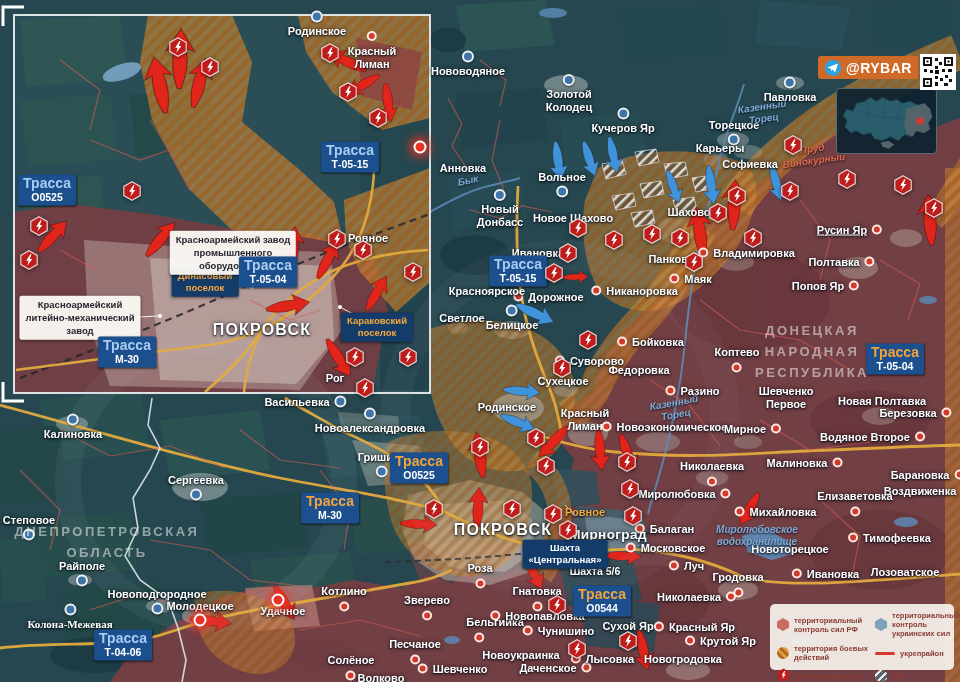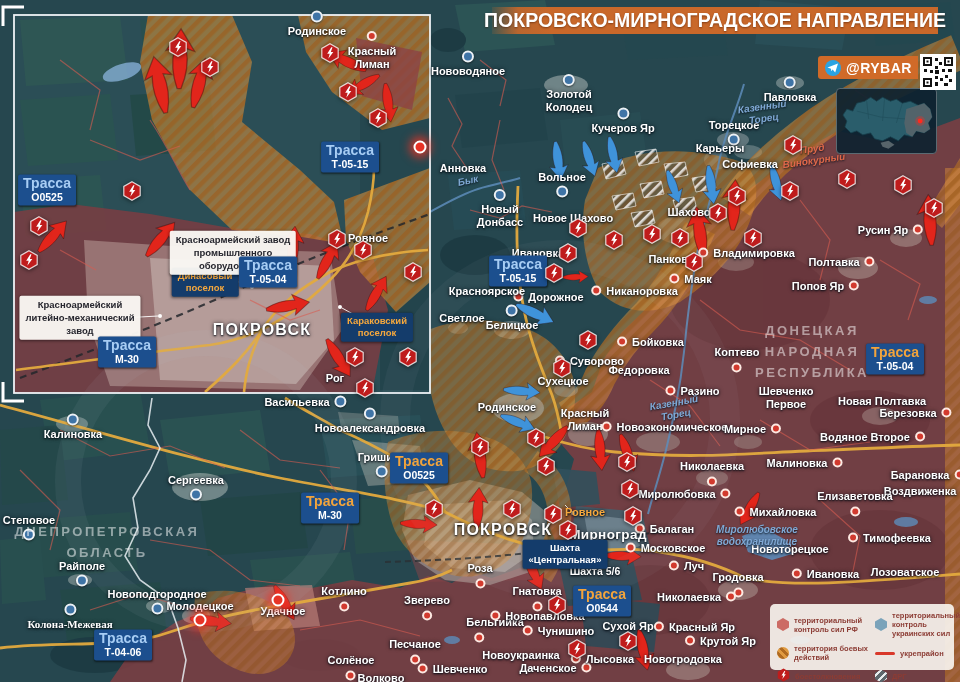--- a/index.html
+++ b/index.html
@@ -341,21 +341,21 @@
       <div class="town k-town" style="left: 750px; top: 164px;"><span>Софиевка</span></div>
       <div class="town k-town" style="left: 463px; top: 168px;"><span>Анновка</span></div>
       <div class="town k-town" style="left: 562px; top: 177px;"><span>Вольное</span><span class="mk mk-blue mp-below"></span></div>
       <div class="town k-town" style="left: 500px; top: 216px;"><span>Новый
 Донбасс</span><span class="mk mk-blue mp-above"></span></div>
       <div class="town k-town" style="left: 573px; top: 218px;"><span>Новое Шахово</span></div>
       <div class="town k-town" style="left: 689px; top: 212px;"><span>Шахово</span></div>
       <div class="town k-town" style="left: 538px; top: 253px;"><span>Ивановка</span></div>
       <div class="town k-town" style="left: 674px; top: 259px;"><span>Панковка</span></div>
       <div class="town k-town" style="left: 754px; top: 253px;"><span>Владимировка</span><span class="mk mk-red mp-left"></span></div>
-      <div class="town k-town" style="left: 883px; top: 230px;"><span>Русин Яр</span><span class="mk mk-red mp-right"></span></div>
+      <div class="town k-town" style="left: 842px; top: 230px; text-decoration: underline;"><span>Русин Яр</span><span class="mk mk-red mp-right"></span></div>
       <div class="town k-town" style="left: 834px; top: 262px;"><span>Полтавка</span><span class="mk mk-red mp-right"></span></div>
       <div class="town k-town" style="left: 818px; top: 286px;"><span>Попов Яр</span><span class="mk mk-red mp-right"></span></div>
       <div class="town k-town" style="left: 698px; top: 279px;"><span>Маяк</span><span class="mk mk-red mp-left"></span></div>
       <div class="town k-town" style="left: 642px; top: 291px;"><span>Никаноровка</span><span class="mk mk-red mp-left"></span></div>
       <div class="town k-town" style="left: 556px; top: 297px;"><span>Дорожное</span><span class="mk mk-red mp-left"></span></div>
       <div class="town k-town" style="left: 487px; top: 291px;"><span>Красноярское</span></div>
       <div class="town k-town" style="left: 462px; top: 318px;"><span>Светлое</span></div>
       <div class="town k-town" style="left: 512px; top: 325px;"><span>Белицкое</span><span class="mk mk-blue mp-above"></span></div>
       <div class="town k-town" style="left: 658px; top: 342px;"><span>Бойковка</span><span class="mk mk-red mp-left"></span></div>
       <div class="town k-town" style="left: 737px; top: 352px;"><span>Коптево</span><span class="mk mk-red mp-below"></span></div>
@@ -669,23 +669,20 @@
         </svg></div>
       <div class="clash" style="left: 365px; top: 388px;"><svg width="18" height="20" viewBox="0 0 18 20">
           <polygon points="9,0.8 17.2,5.4 17.2,14.6 9,19.2 0.8,14.6 0.8,5.4" fill="#bf1c1c" stroke="rgba(255,255,255,0.8)" stroke-width="1.2"></polygon>
           <path d="M10.3,4.2 L6.2,10.8 L8.7,10.8 L7.3,15.8 L12.3,8.9 L9.8,8.9 L11.5,4.2 Z" fill="#fff"></path>
         </svg></div>
       <div class="glow" style="left: 420px; top: 147px;"></div>
       <div class="glow" style="left: 200px; top: 620px;"></div>
       <div class="glow" style="left: 278px; top: 600px;"></div>
     </div>
 
-  <div id="title-band">
-    <span>ПОКРОВСКО-МИРНОГРАДСКОЕ НАПРАВЛЕНИЕ</span>
-  </div>
   <div id="rybar-band">
     <span class="tg">
       <svg width="12" height="10" viewBox="0 0 12 10">
           <polygon points="0.5,4.6 11,0.5 8.2,9.5 5.6,6.4 4.2,8.2 4,5.8" fill="#fff"></polygon>
         </svg>
     </span>
     <b>@RYBAR</b>
   </div>
   <div id="qr">
     <svg width="32" height="32" viewBox="0 0 32 32">

